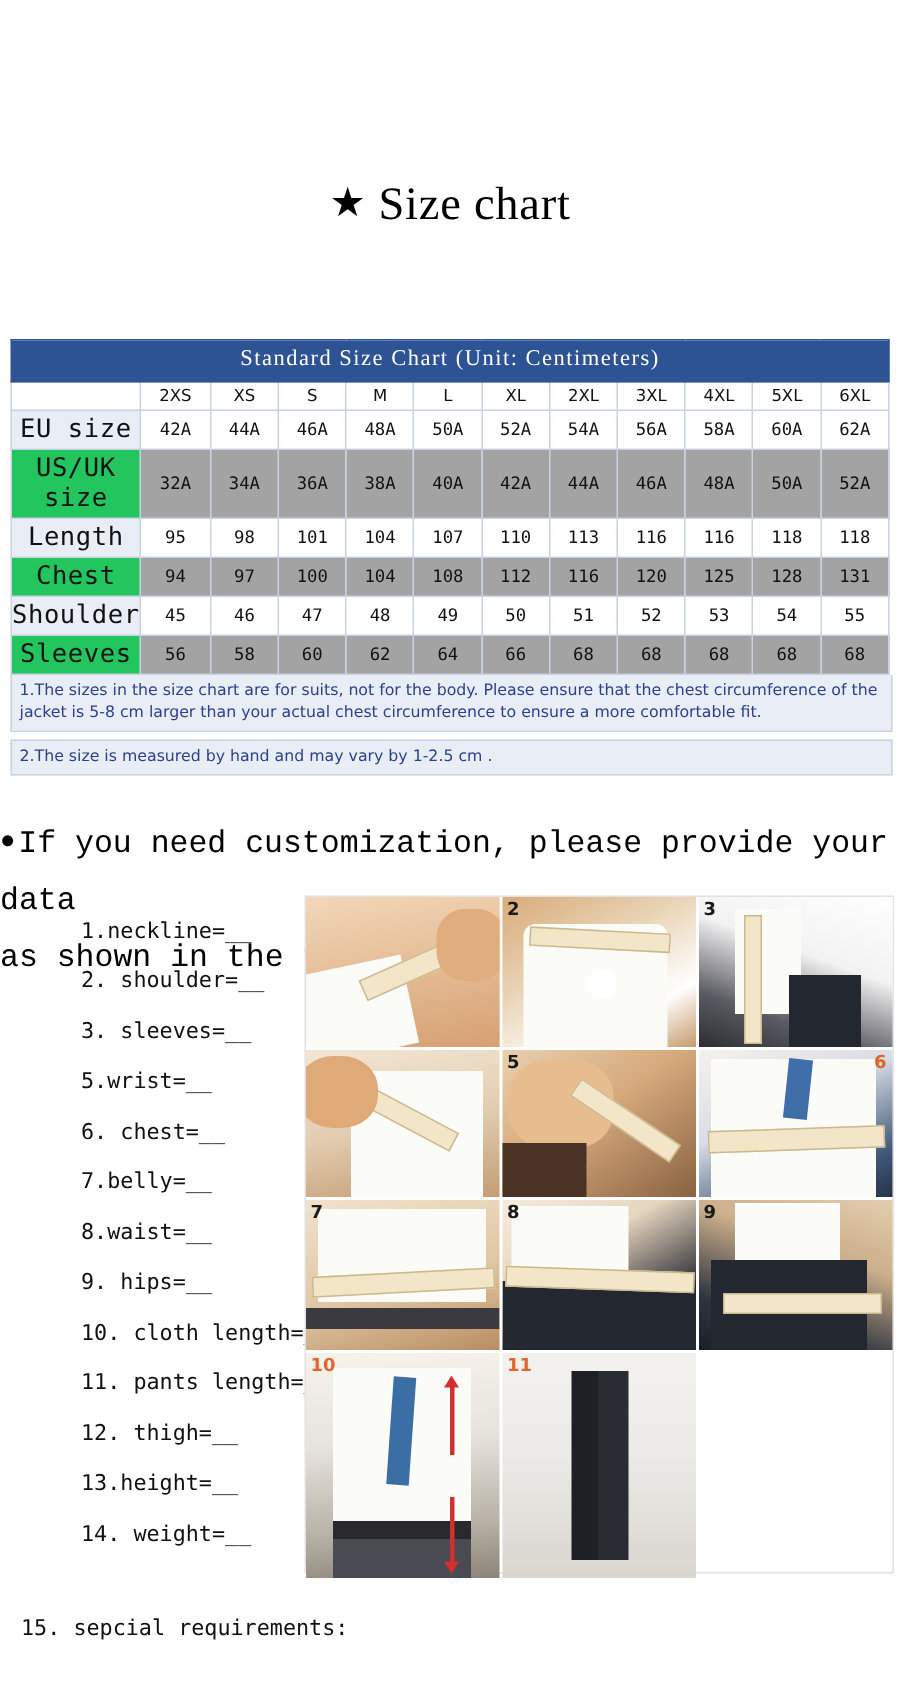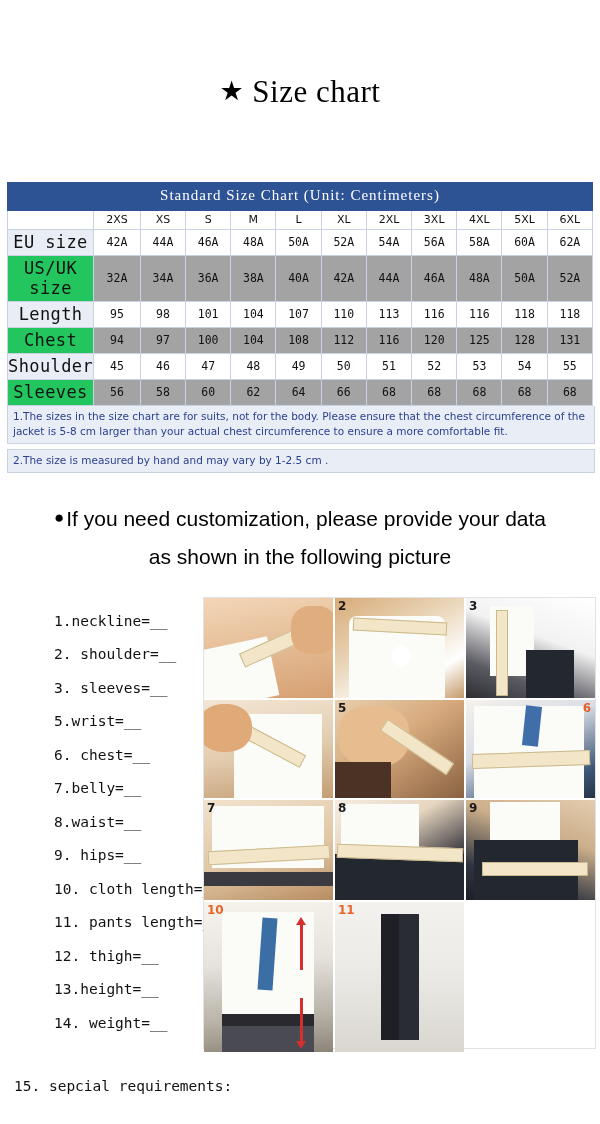--- a/index.html
+++ b/index.html
@@ -16,21 +16,21 @@
     position: relative;
   }
 
   
   .page-title {
     text-align: center;
     font-size: 31px;
     font-family: "Liberation Serif", serif;
     color: #000000;
     letter-spacing: 0.5px;
-    padding-top: 76px;
+    padding-top: 120px;
     line-height: 1;
   }
   .page-title .star {
     font-size: 27px;
     vertical-align: 2px;
     margin-right: 8px;
   }
 
   
   .table-wrap {
@@ -91,23 +91,22 @@
     border: 1px solid #c9d2e3;
     border-top: none;
   }
   .note.second {
     margin-top: 5px;
     border-top: 1px solid #c9d2e3;
   }
 
   
   .custom-head {
-    text-align: center;
     font-size: 21px;
-    font-family: Liberation Sans, sans-serif;
+    font-family: Liberation Mono, monospace;
     line-height: 38px;
     margin-top: 26px;
     color: #000;
   }
   .custom-head .bullet {
     font-size: 17px;
     vertical-align: 3px;
     margin-right: 2px;
   }
 

